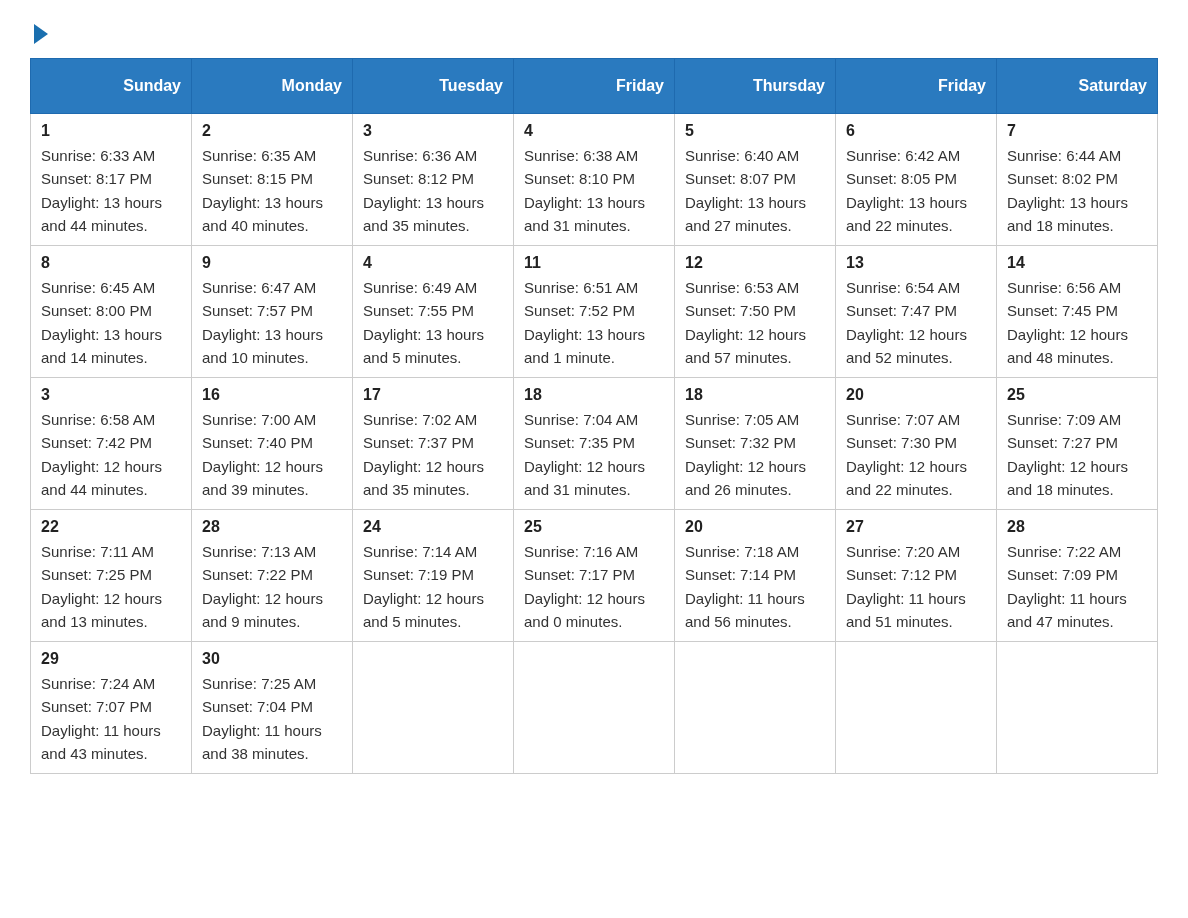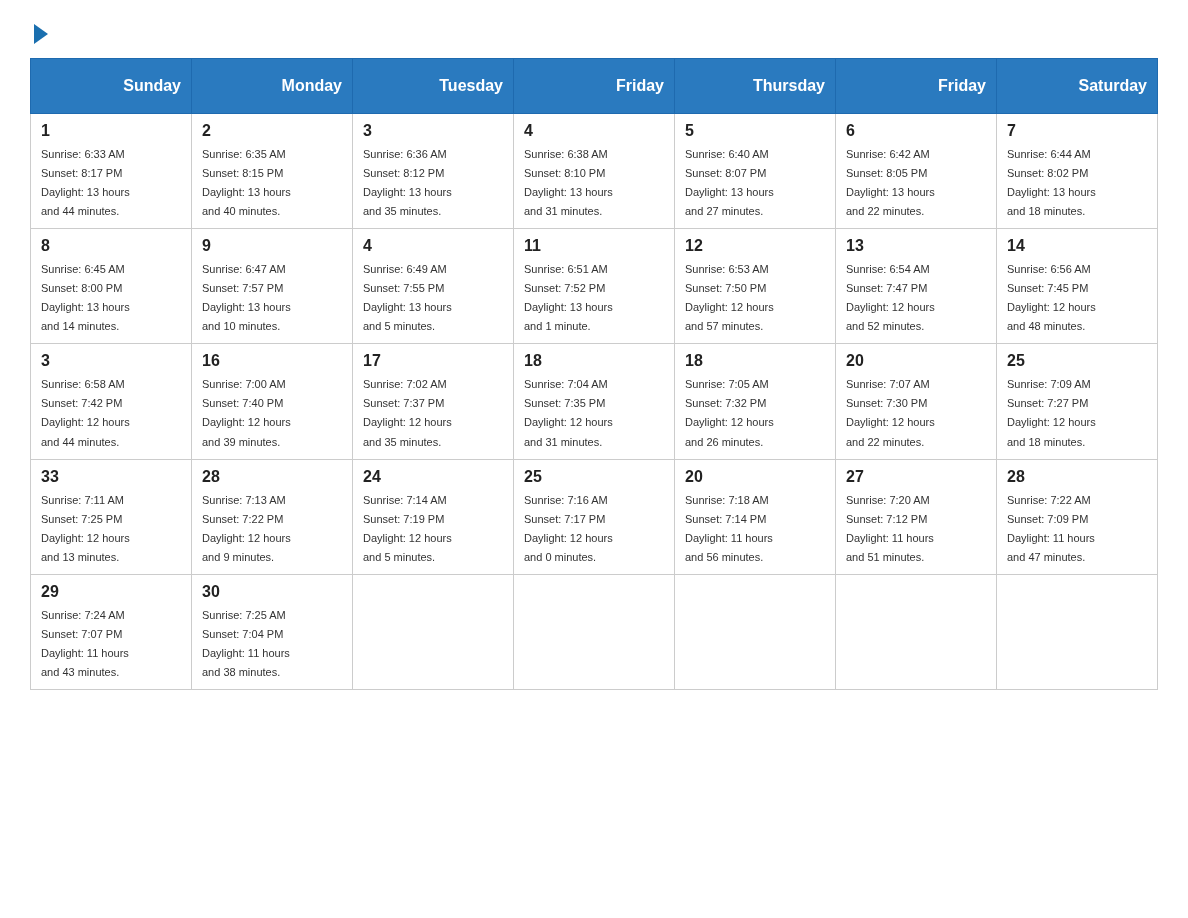--- a/index.html
+++ b/index.html
@@ -83,21 +83,21 @@
       min-height: 110px;
     }
     .day-num {
       font-size: 16px;
       font-weight: bold;
       color: #222;
       display: block;
       margin-bottom: 4px;
     }
     .day-info {
-      font-size: 11px;
+      font-size: 15px;
       color: #333;
       line-height: 1.55;
     }
     .empty-cell {
       background: #fff;
     }
   </style>
 </head>
 <body>
 
@@ -213,21 +213,21 @@
         <span class="day-num">20</span>
         <span class="day-info">Sunrise: 7:07 AM<br>Sunset: 7:30 PM<br>Daylight: 12 hours<br>and 22 minutes.</span>
       </td>
         <td>
         <span class="day-num">25</span>
         <span class="day-info">Sunrise: 7:09 AM<br>Sunset: 7:27 PM<br>Daylight: 12 hours<br>and 18 minutes.</span>
       </td>
       </tr>
       <tr>
         <td>
-        <span class="day-num">33</span>
+        <span class="day-num">22</span>
         <span class="day-info">Sunrise: 7:11 AM<br>Sunset: 7:25 PM<br>Daylight: 12 hours<br>and 13 minutes.</span>
       </td>
         <td>
         <span class="day-num">28</span>
         <span class="day-info">Sunrise: 7:13 AM<br>Sunset: 7:22 PM<br>Daylight: 12 hours<br>and 9 minutes.</span>
       </td>
         <td>
         <span class="day-num">24</span>
         <span class="day-info">Sunrise: 7:14 AM<br>Sunset: 7:19 PM<br>Daylight: 12 hours<br>and 5 minutes.</span>
       </td>

